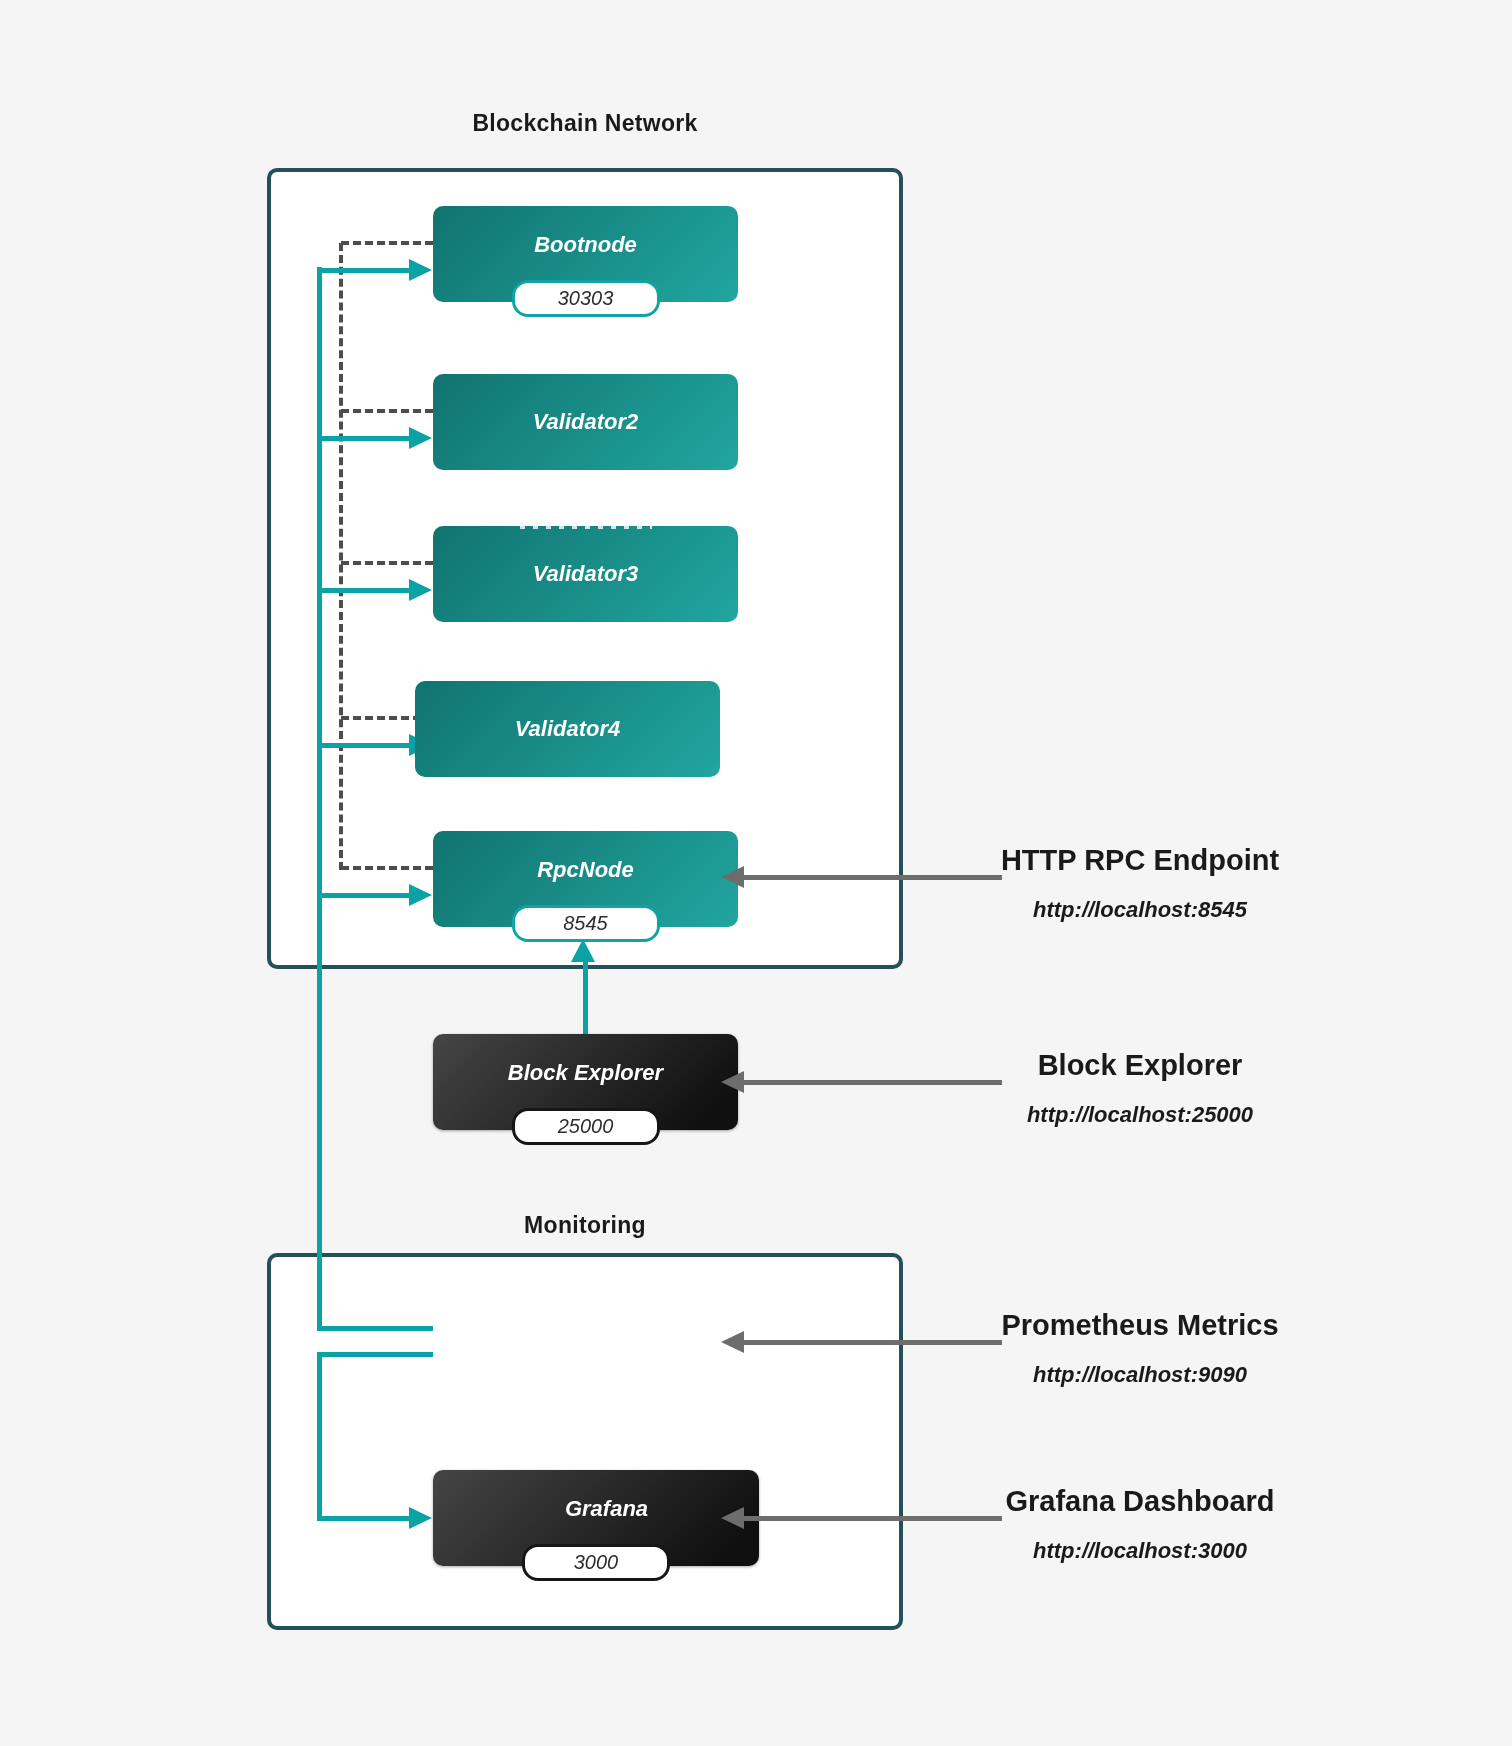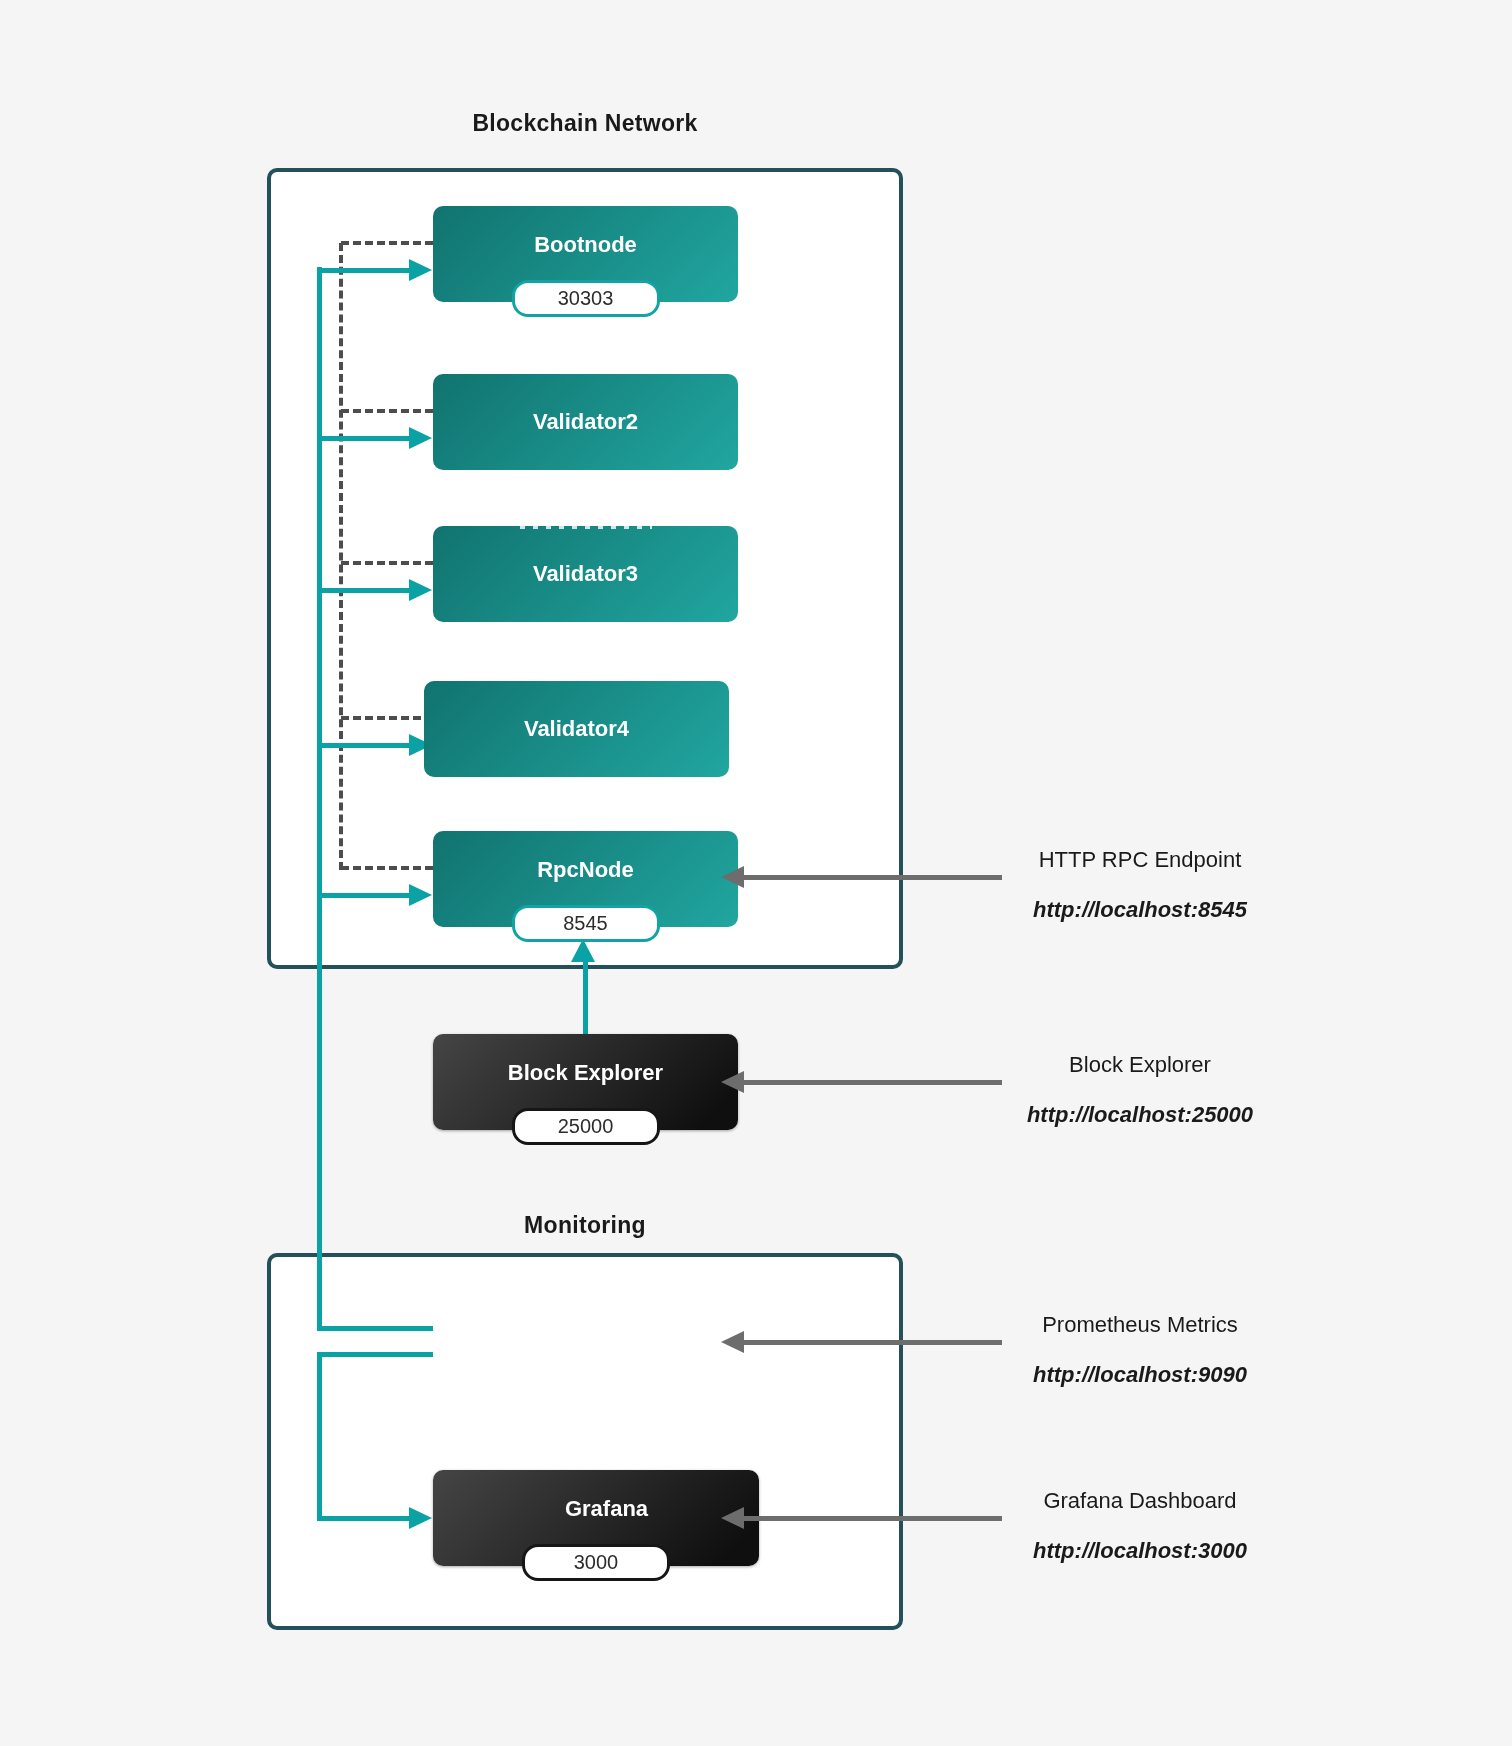--- a/index.html
+++ b/index.html
@@ -11,21 +11,21 @@
     --text-dark:#1a1a1a; --node-text:#ffffff; --badge-text:#2d2d2d;
   }
   html,body{margin:0;padding:0;background:var(--page-bg);}
   .canvas{position:relative;width:1512px;height:1746px;background:var(--page-bg);
     font-family:"Liberation Sans",sans-serif;overflow:hidden;}
   .cluster{position:absolute;background:var(--cluster-bg);border:4px solid var(--cluster-border);
     border-radius:10px;box-sizing:border-box;}
   .cluster-title{position:absolute;text-align:center;font-size:23px;font-weight:700;
     color:var(--text-dark);letter-spacing:.3px;}
   .node{position:absolute;width:305px;height:96px;border-radius:10px;
-    display:flex;align-items:center;justify-content:center;}
+    display:flex;align-items:center;justify-content:center;font-style:italic;}
   .node.teal{background:linear-gradient(135deg,var(--node-teal-start),var(--node-teal-end));}
   .node.dark{background:linear-gradient(135deg,var(--node-dark-start) 0%,var(--node-dark-end) 90%);
     box-shadow:0 1px 3px rgba(0,0,0,.35);}
   .node-label{color:var(--node-text);font-size:22px;font-weight:700;}
   .node.has-port .node-label{transform:translateY(-9px);}
   .port-badge{position:absolute;left:50%;transform:translateX(-50%);bottom:-15px;width:148px;height:37px;
     background:#fff;border-radius:16px;display:flex;align-items:center;justify-content:center;
     font-size:20px;color:var(--badge-text);box-sizing:border-box;}
   .port-badge.teal-border{border:3px solid var(--badge-border-teal);}
   .port-badge.dark-border{border:3px solid var(--badge-border-dark);}
@@ -36,21 +36,21 @@
   .dash-h{position:absolute;border-top:4px dashed var(--dashed-line);}
   .dash-v{position:absolute;border-left:4px dashed var(--dashed-line);}
   .arr{position:absolute;width:0;height:0;}
   .arr.right{border-top:11px solid transparent;border-bottom:11px solid transparent;
     border-left:23px solid var(--teal-line);}
   .arr.left{border-top:11px solid transparent;border-bottom:11px solid transparent;
     border-right:23px solid var(--grey-arrow);}
   .arr.up{border-left:12px solid transparent;border-right:12px solid transparent;
     border-bottom:23px solid var(--teal-line);}
   .annotation{position:absolute;width:330px;text-align:center;line-height:30px;}
-  .ann-title{font-size:22px;font-weight:400;color:var(--text-dark);}
+  .ann-title{font-size:29px;font-weight:700;color:var(--text-dark);}
   .ann-url{font-size:22px;font-weight:700;font-style:italic;color:var(--text-dark);margin-top:20px;}
   .artifact{position:absolute;top:0;left:50%;transform:translateX(-50%);width:132px;height:3px;
     background:repeating-linear-gradient(90deg,rgba(255,255,255,.8) 0px,rgba(255,255,255,.8) 5px,
     transparent 5px,transparent 13px);}
 </style>
 </head>
 <body>
 
 <div class="canvas">
 
@@ -92,21 +92,21 @@
     <span class="node-label">Bootnode</span>
     <div class="port-badge teal-border">30303</div>
   </div>
   <div class="node teal" style="left:433px;top:374px;">
     <span class="node-label">Validator2</span>
   </div>
   <div class="node teal" style="left:433px;top:526px;">
     <div class="artifact"></div>
     <span class="node-label">Validator3</span>
   </div>
-  <div class="node teal" style="left:424px;top:681px;">
+  <div class="node teal" style="left:415px;top:681px;">
     <span class="node-label">Validator4</span>
   </div>
   <div class="node teal has-port" style="left:433px;top:831px;">
     <span class="node-label">RpcNode</span>
     <div class="port-badge teal-border">8545</div>
   </div>
 
   <div class="node dark has-port" style="left:433px;top:1034px;">
     <span class="node-label">Block Explorer</span>
     <div class="port-badge dark-border">25000</div>

